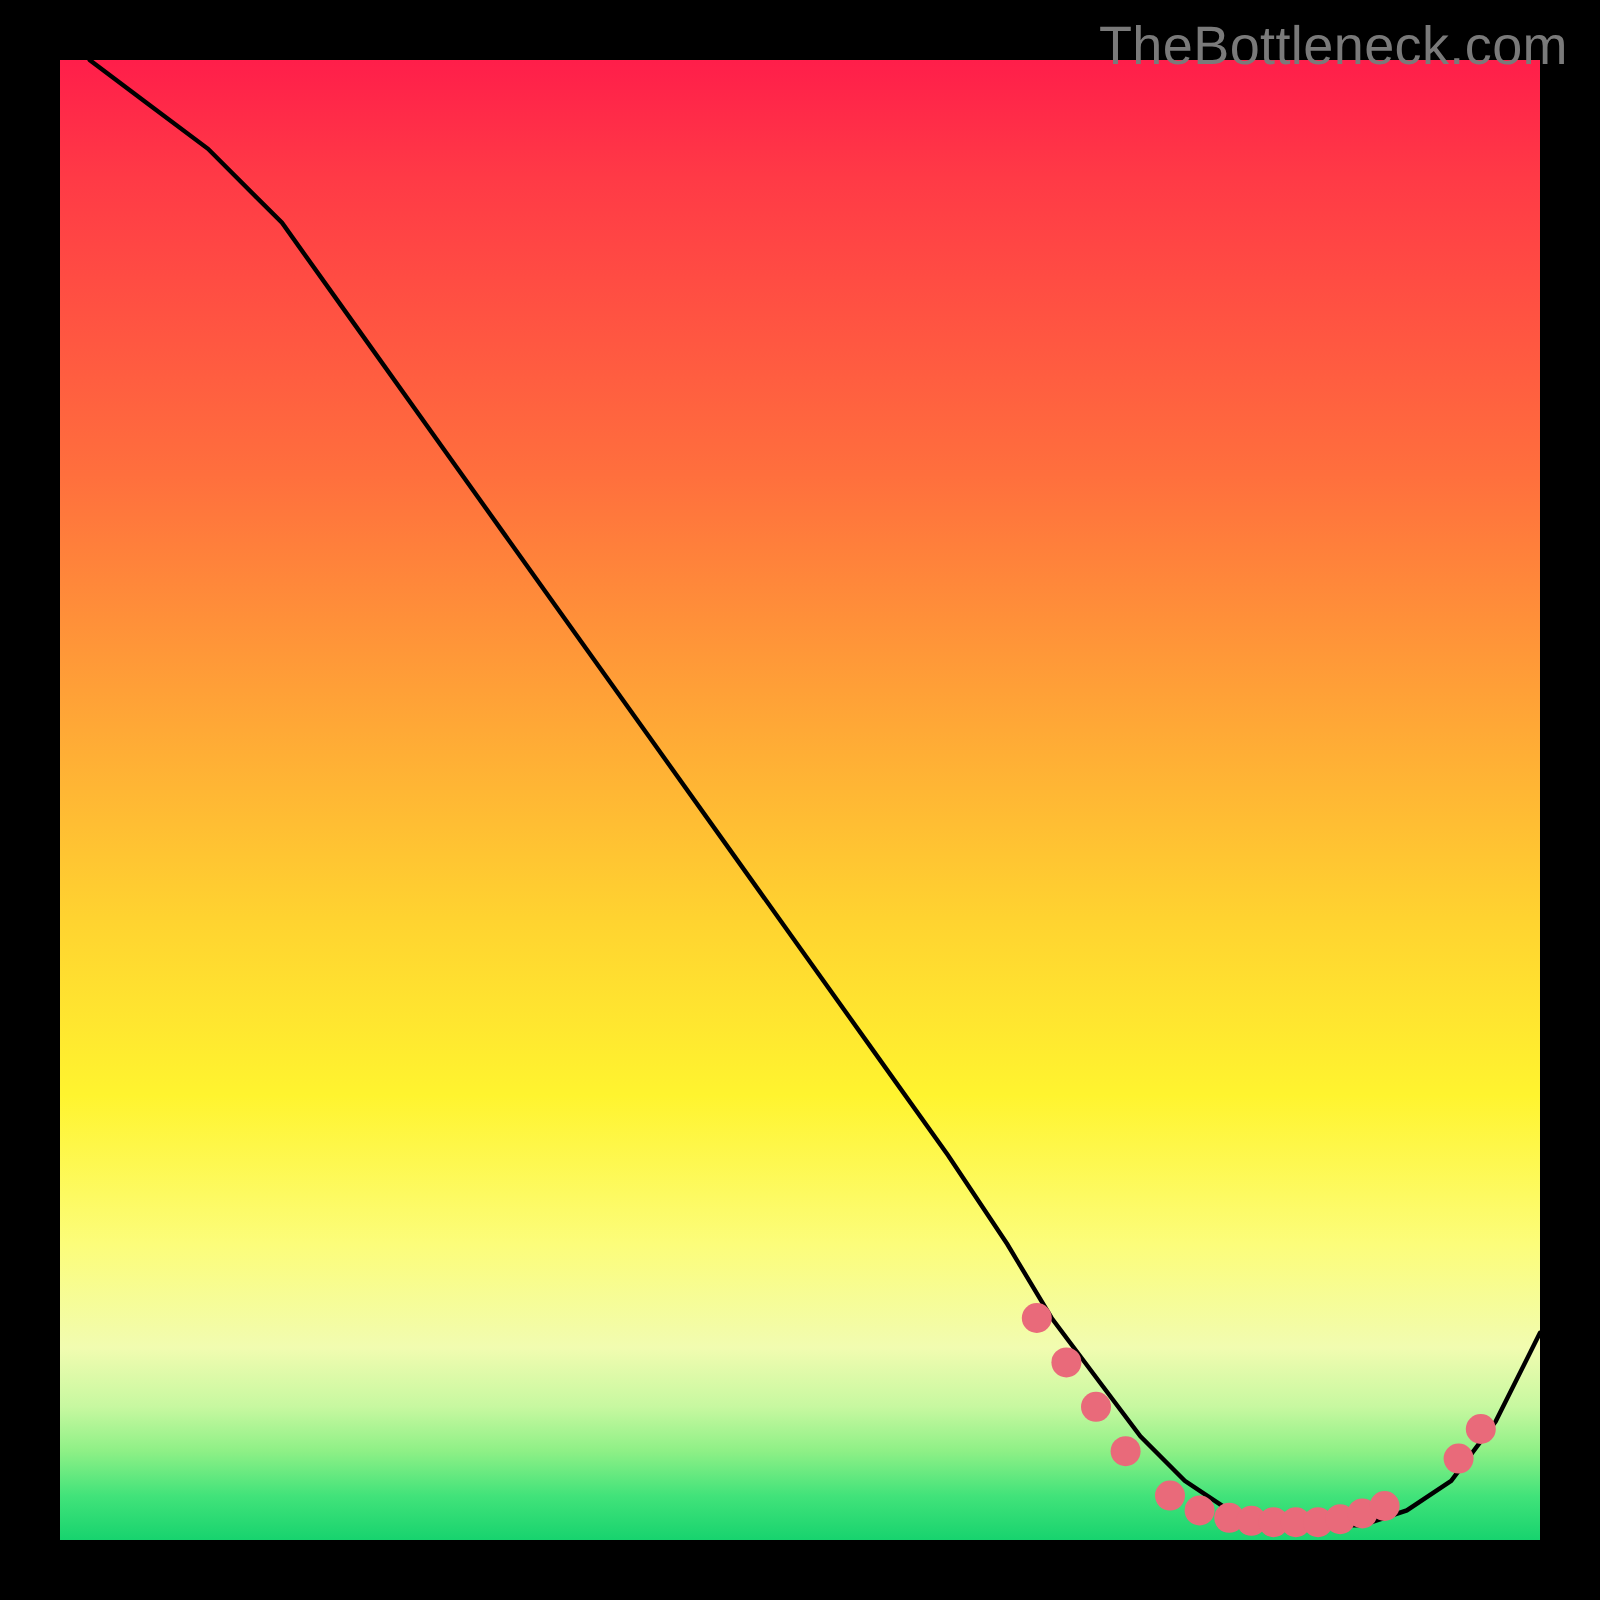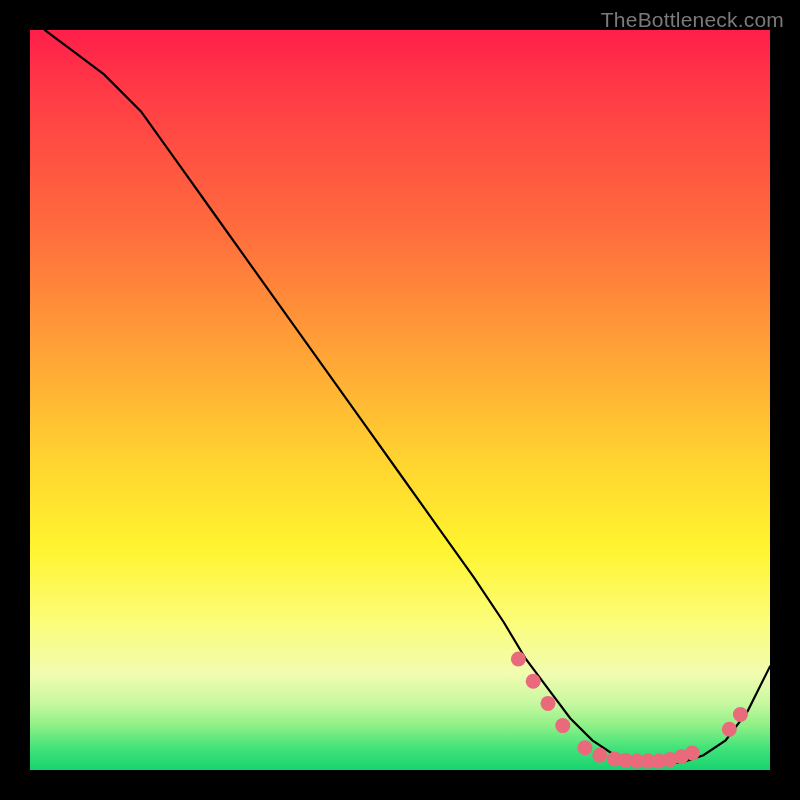--- a/index.html
+++ b/index.html
@@ -15,21 +15,21 @@
     position: relative;
     width: 800px;
     height: 800px;
     background: #000;
   }
   .watermark {
     position: absolute;
     top: 8px;
     right: 16px;
     color: #7a7a7a;
-    font-size: 21px;
+    font-size: 27px;
     font-weight: 500;
     letter-spacing: 0.2px;
     z-index: 5;
   }
   .plot {
     position: absolute;
     left: 30px;
     top: 30px;
     width: 740px;
     height: 740px;

